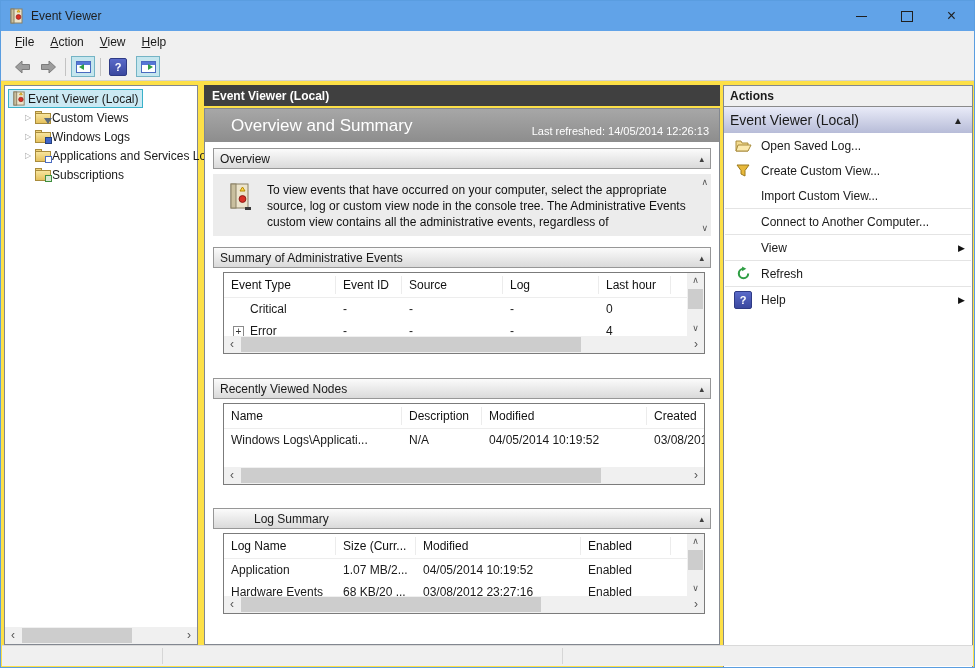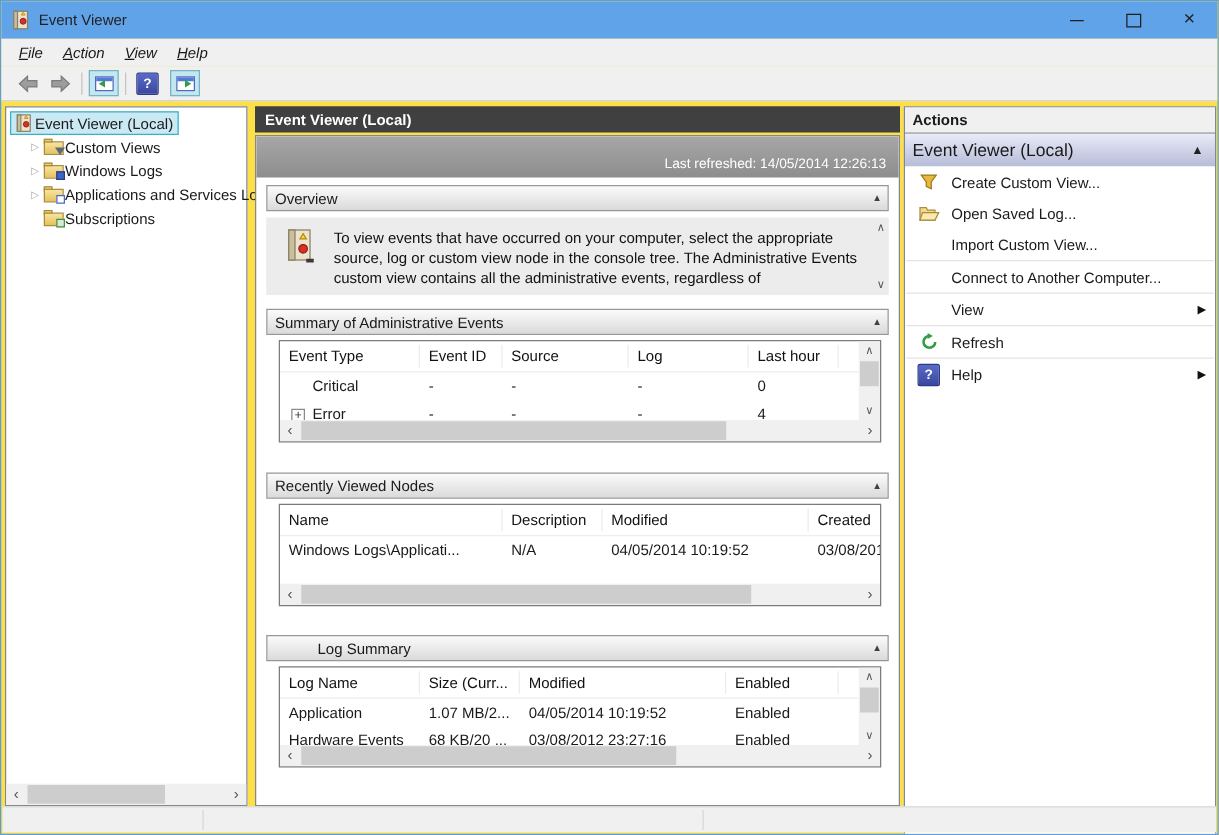--- a/index.html
+++ b/index.html
@@ -9,21 +9,21 @@
   
   .titlebar{height:30px;background:#61a3e8;display:flex;align-items:center;}
   .titlebar .appicon{margin:0 6px 0 8px;width:16px;height:16px;flex:none;}
   .titlebar .title{font-size:12px;color:#1f1f1f;}
   .wc{margin-left:auto;display:flex;height:30px;}
   .wc-btn{width:45px;height:30px;display:flex;align-items:center;justify-content:center;color:#1f1f1f;}
   .glyph-min{width:11px;height:1px;background:#1f1f1f;}
   .glyph-max{width:10px;height:9px;border:1px solid #1f1f1f;}
   .glyph-close{font-size:16px;line-height:16px;color:#1f1f1f;}
   
-  .menubar{height:22px;display:flex;align-items:center;padding-left:6px;background:#f0f0f0;font-style:italic;}
+  .menubar{height:22px;display:flex;align-items:center;padding-left:6px;background:#f0f0f0;}
   .menu-item{padding:3px 8px;font-size:12px;}
   .menu-item .accel{text-decoration:underline;}
   .toolbar{height:27px;display:flex;align-items:center;padding-left:8px;background:#f0f0f0;border-bottom:1px solid #d4d4d4;}
   .tb-btn{width:26px;height:22px;display:flex;align-items:center;justify-content:center;}
   .tb-toggle{width:24px;height:21px;background:#c5e6ee;border:1px solid #74b4c5;box-sizing:border-box;display:flex;align-items:center;justify-content:center;margin:0 1px;}
   .tb-sep{width:1px;height:18px;background:#c3c3c3;margin:0 4px;}
   .helpbox{width:16px;height:16px;background:linear-gradient(#5a6ac9,#3a489f);border:1px solid #2e3a85;border-radius:2px;
     color:#fff;font-weight:bold;font-size:11px;display:flex;align-items:center;justify-content:center;}
   .miniwin{width:15px;height:12px;background:#fff;border:1px solid #4a6bc0;box-sizing:border-box;position:relative;}
   .miniwin .bar{position:absolute;left:0;top:0;right:0;height:3px;background:#5577d6;}
@@ -230,20 +230,21 @@
       <span class="sarr" style="right:0;">›</span>
     </div>
   </div>
 
   <div class="center-panel">
     <div class="center-header">
       <span>Event Viewer (Local)</span>
     </div>
     <div class="center-body">
       <div class="banner">
+        <span class="banner-title">Overview and Summary</span>
         <span class="banner-refresh">Last refreshed: 14/05/2014 12:26:13</span>
       </div>
 
       <div class="sect-header">
         <span>Overview</span>
         <span class="collapse">▴</span>
       </div>
       <div class="overview-content">
         <span>
           <svg width="26" height="30" viewBox="0 0 26 30">
@@ -363,34 +364,34 @@
     <div class="actions-title">
       <span>Actions</span>
     </div>
     <div class="group-header">
       <span>Event Viewer (Local)</span>
       <span class="collapse">▲</span>
     </div>
 
     <div class="action-item">
       <span class="ai-ico">
-        <svg width="14" height="13" viewBox="0 0 14 13">
-          <path d="M1 1 H13 L9 6.5 V12 L5 10 V6.5 Z" fill="#e8b93c" stroke="#9c7a1d"></path>
-        </svg>
-      </span>
-      <span class="ai-label">Create Custom View...</span>
-    </div>
-    <div class="action-item">
-      <span class="ai-ico">
         <svg width="17" height="13" viewBox="0 0 17 13">
           <path d="M1 2 L6 2 L7 4 L13 4 L13 12 L1 12 Z" fill="#f3da8e" stroke="#a98c3c"></path>
           <path d="M3 6 L16 6 L13 12 L1 12 Z" fill="#fbe9ad" stroke="#a98c3c"></path>
         </svg>
       </span>
       <span class="ai-label">Open Saved Log...</span>
+    </div>
+    <div class="action-item">
+      <span class="ai-ico">
+        <svg width="14" height="13" viewBox="0 0 14 13">
+          <path d="M1 1 H13 L9 6.5 V12 L5 10 V6.5 Z" fill="#e8b93c" stroke="#9c7a1d"></path>
+        </svg>
+      </span>
+      <span class="ai-label">Create Custom View...</span>
     </div>
     <div class="action-item">
       <span class="ai-ico"></span>
       <span class="ai-label">Import Custom View...</span>
     </div>
     <div class="action-sep"></div>
     <div class="action-item">
       <span class="ai-ico"></span>
       <span class="ai-label">Connect to Another Computer...</span>
     </div>

